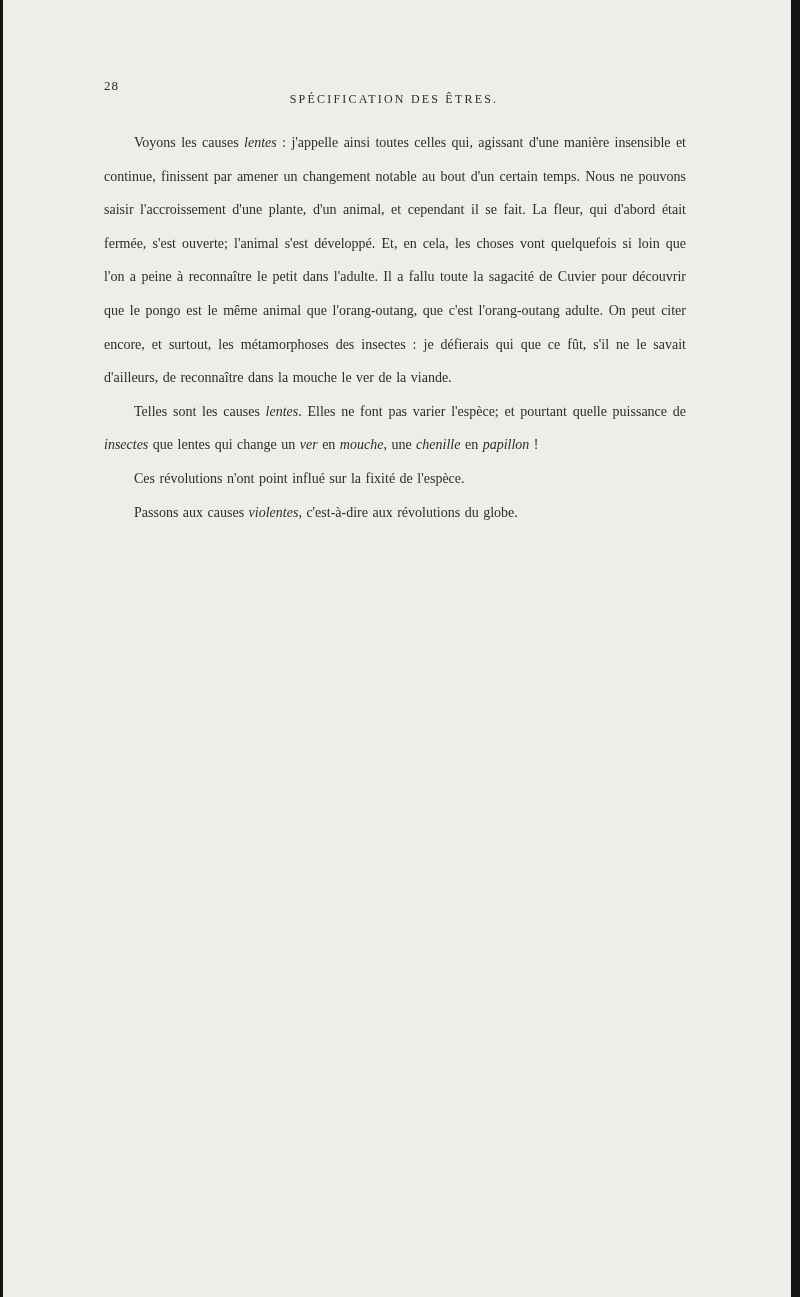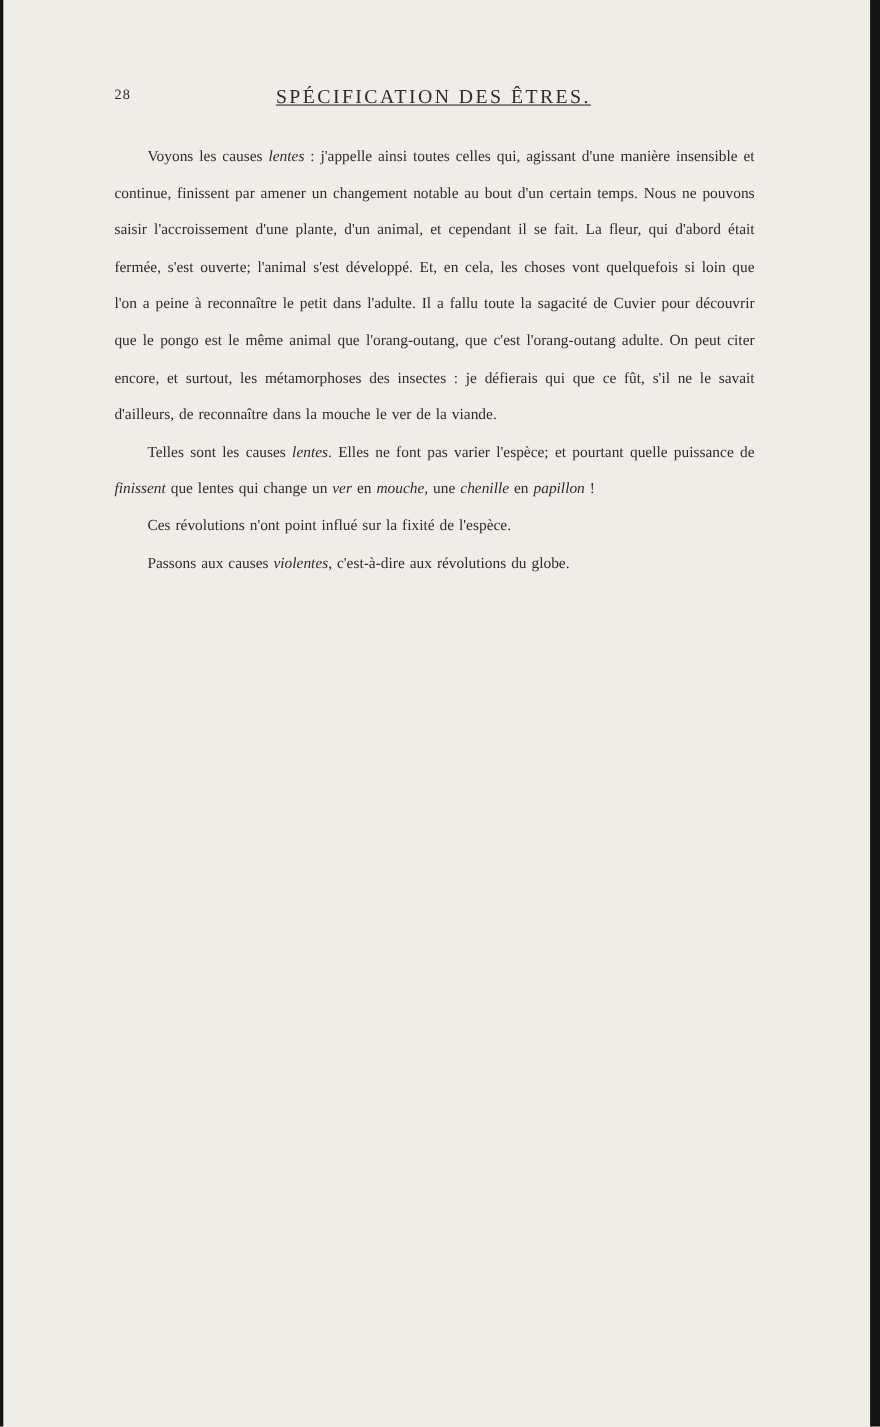--- a/index.html
+++ b/index.html
@@ -45,26 +45,25 @@
   }
   .page-number {
     position: absolute;
     left: 0; top: 2px;
     font-size: 13px;
     letter-spacing: 1px;
   }
   .running-title {
     position: absolute;
     left: 0; right: 0;
-    top: 2px;
+    top: 16px;
     text-align: center;
-    font-size: 18px;
+    font-size: 12px;
     letter-spacing: 2.2px;
     white-space: nowrap;
-    text-decoration: underline;
   }
   
   .text-block {
     position: absolute;
     top: 126px;
     left: 104px;
     width: 582px;
     color: var(--ink);
     font-size: 14px;
     line-height: 33.6px;
@@ -86,17 +85,17 @@
   <div class="edge-left"></div>
   <div class="edge-right"></div>
 
   <div class="header">
     <span class="page-number">28</span>
     <span class="running-title">SPÉCIFICATION DES ÊTRES.</span>
   </div>
 
   <div class="text-block">
       <p><span>Voyons les causes </span><i>lentes</i><span> : j'appelle ainsi toutes celles qui, agissant d'une manière insensible et continue, finissent par amener un changement notable au bout d'un certain temps. Nous ne pouvons saisir l'accroissement d'une plante, d'un animal, et cependant il se fait. La fleur, qui d'abord était fermée, s'est ouverte; l'animal s'est développé. Et, en cela, les choses vont quelquefois si loin que l'on a peine à reconnaître le petit dans l'adulte. Il a fallu toute la sagacité de Cuvier pour découvrir que le pongo est le même animal que l'orang-outang, que c'est l'orang-outang adulte. On peut citer encore, et surtout, les métamorphoses des insectes : je défierais qui que ce fût, s'il ne le savait d'ailleurs, de reconnaître dans la mouche le ver de la viande.</span></p>
-      <p><span>Telles sont les causes </span><i>lentes</i><span>. Elles ne font pas varier l'espèce; et pourtant quelle puissance de </span><i>finissent</i><span> que lentes qui change un </span><i>ver</i><span> en </span><i>mouche</i><span>, une </span><i>chenille</i><span> en </span><i>papillon</i><span> !</span></p>
+      <p><span>Telles sont les causes </span><i>lentes</i><span>. Elles ne font pas varier l'espèce; et pourtant quelle puissance de </span><i>insectes</i><span> que lentes qui change un </span><i>ver</i><span> en </span><i>mouche</i><span>, une </span><i>chenille</i><span> en </span><i>papillon</i><span> !</span></p>
       <p><span>Ces révolutions n'ont point influé sur la fixité de l'espèce.</span></p>
       <p><span>Passons aux causes </span><i>violentes</i><span>, c'est-à-dire aux révolutions du globe.</span></p>
     </div>
 </div>
 
 </body></html>

